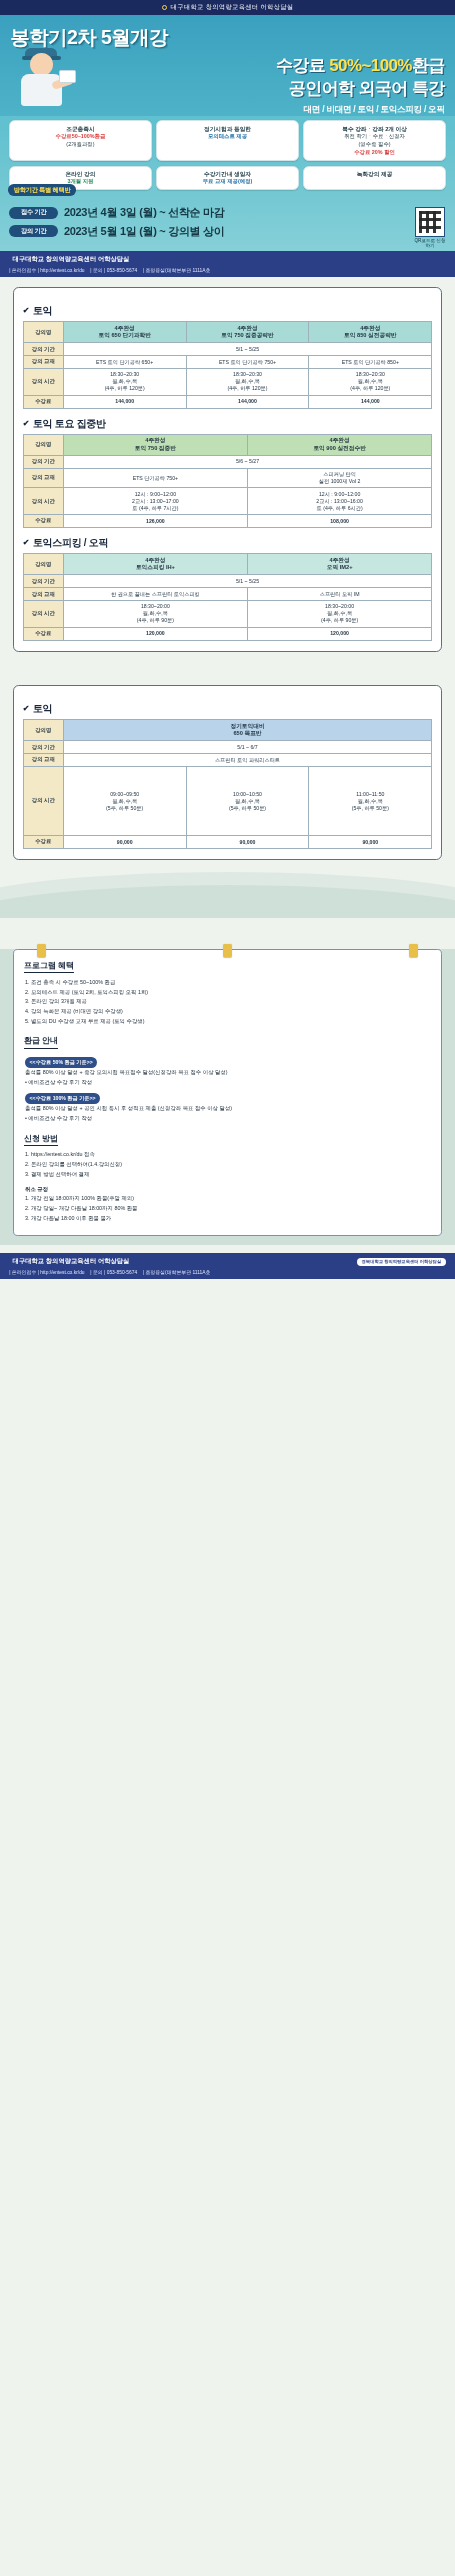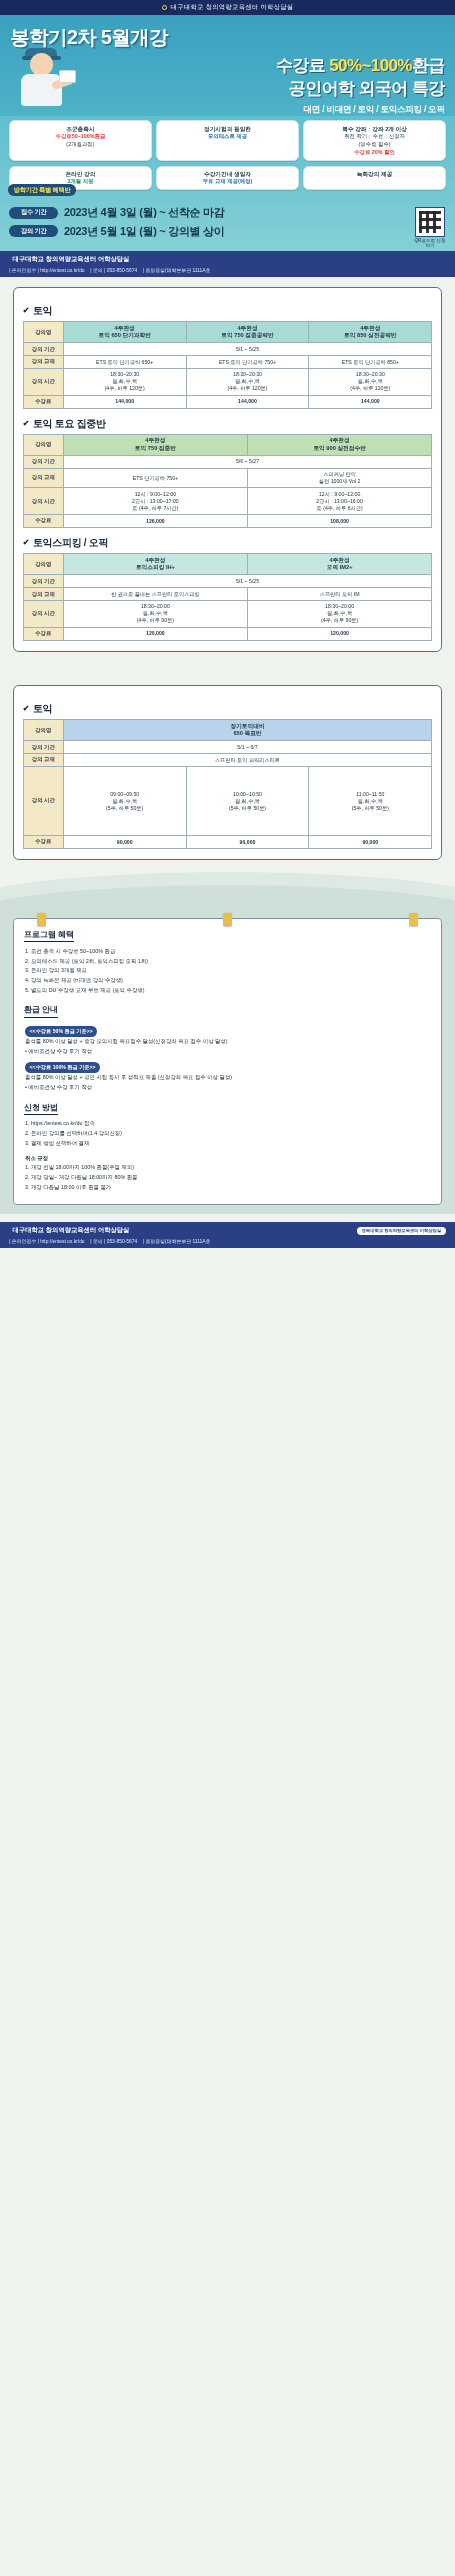--- a/index.html
+++ b/index.html
@@ -201,21 +201,21 @@
   .wave .w1 {
     position:absolute; left:-10%; top: 5.7px; width: 120%; height: 69px;
     background: #dfe9e3; border-radius: 50% 50% 0 0;
   }
   .wave .w2 {
     position:absolute; left:-10%; top: 19.5px; width: 120%; height: 69px;
     background: #cfe0d8; border-radius: 50% 50% 0 0;
   }
 
   
-  .bottom-wrap { background: linear-gradient(180deg,#cfe0d8 0%, #cfe0d8 100%); padding: 0 12.6px 9.2px 12.6px; }
+  .bottom-wrap { background: linear-gradient(180deg,#cfe0d8 0%, #cfe0d8 100%); padding: 0 12.6px 9.2px 12.6px; margin-top: 31px; }
   .note-card {
     background:#ffffff; border:1.1px solid #7e8fa3; border-radius:4.6px;
     padding: 10.3px 10.3px 9.2px 10.3px; position:relative;
   }
   .pin { position:absolute; top:-5.7px; width:9.2px; height:12.6px; background:#e8c049; border-radius:1.7px; box-shadow:0 0.6px 1.1px rgba(0,0,0,.25);}
   .pin.p1{left:23px;} .pin.p2{left:calc(50% - 4.6px);} .pin.p3{right:23px;}
   .note-title { font-size: 8px; font-weight:bold; color:#17263a; border-bottom:1.1px solid #17263a; display:inline-block; padding-bottom:1.1px; margin-bottom:4.6px;}
   .note-list { font-size: 5.4px; line-height:1.7; color:#23323f; margin:0 0 2.3px 0; padding-left: 1.1px; }
   .note-list div { margin-bottom: 0.6px; }
   .pill {

